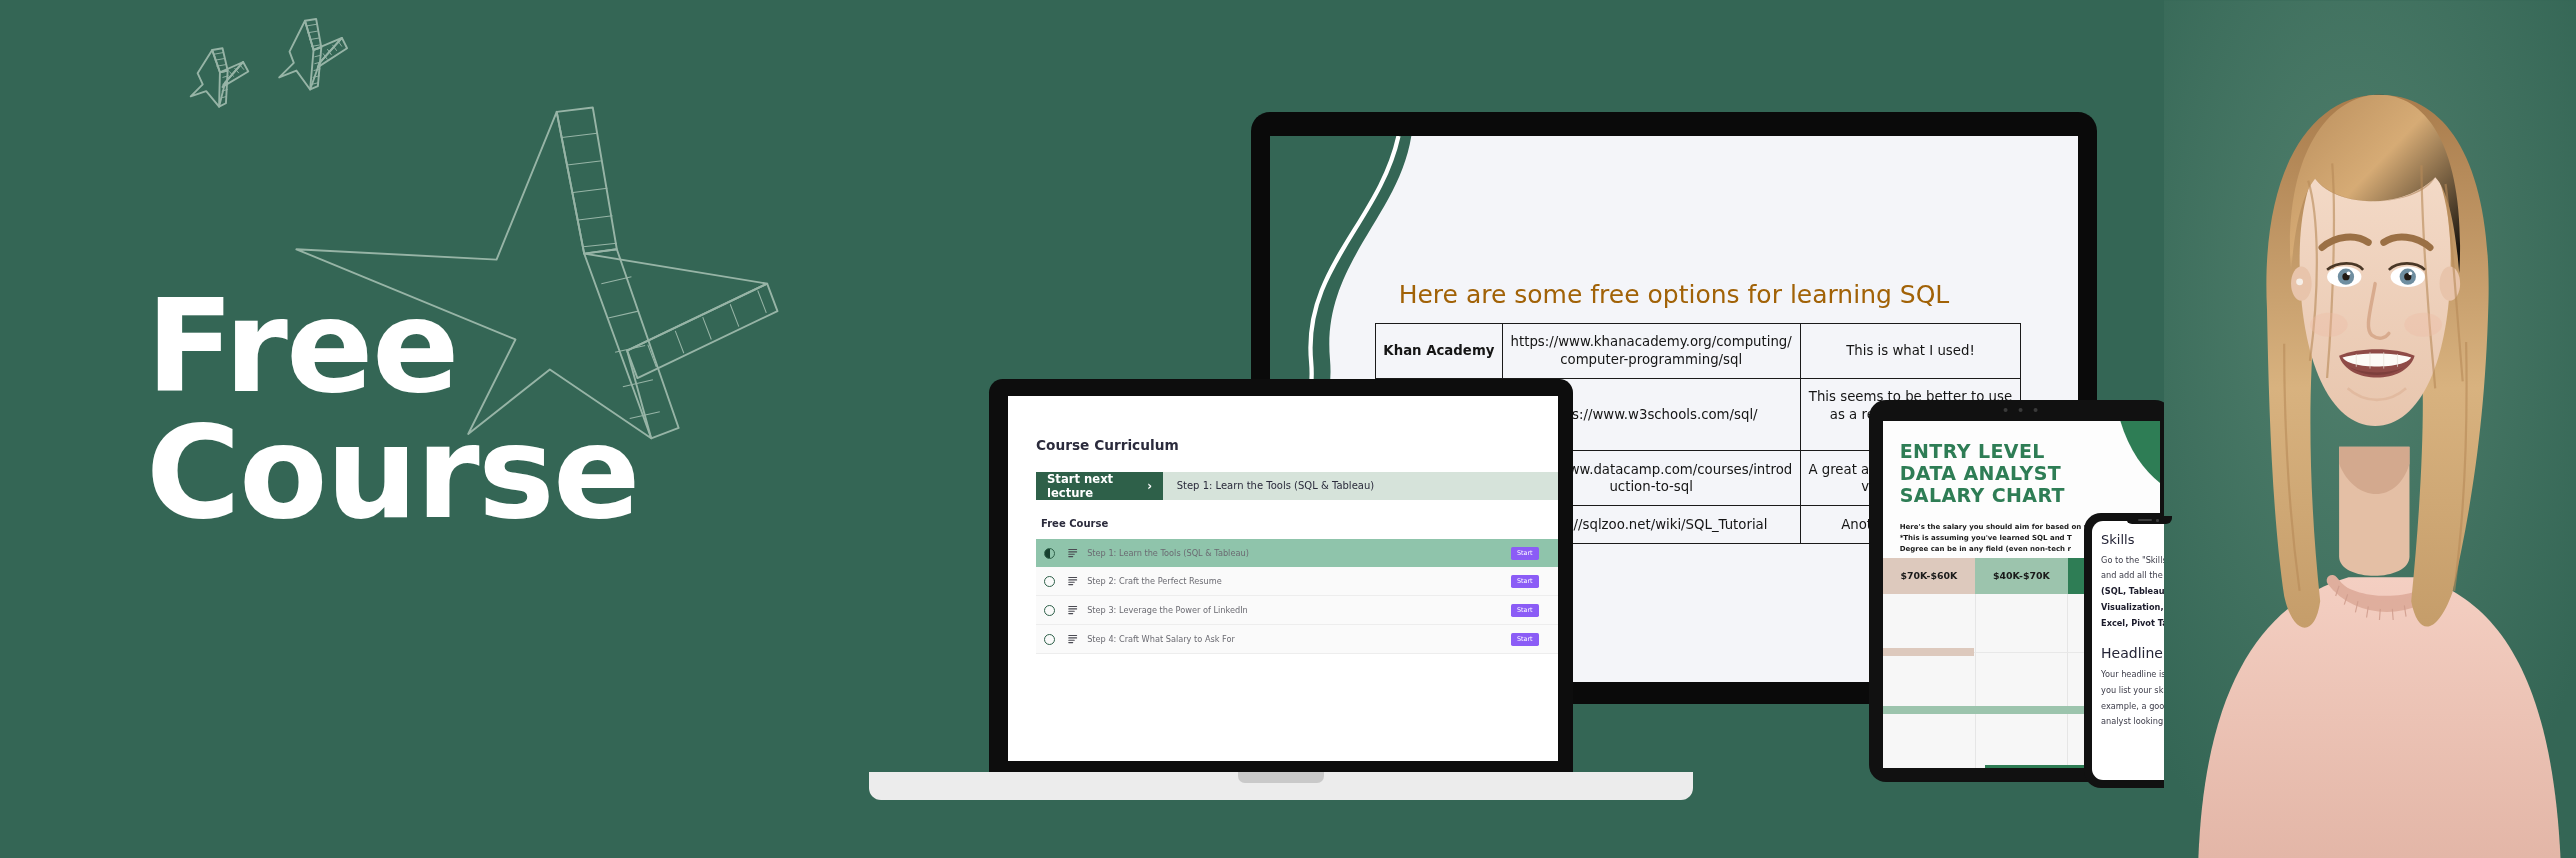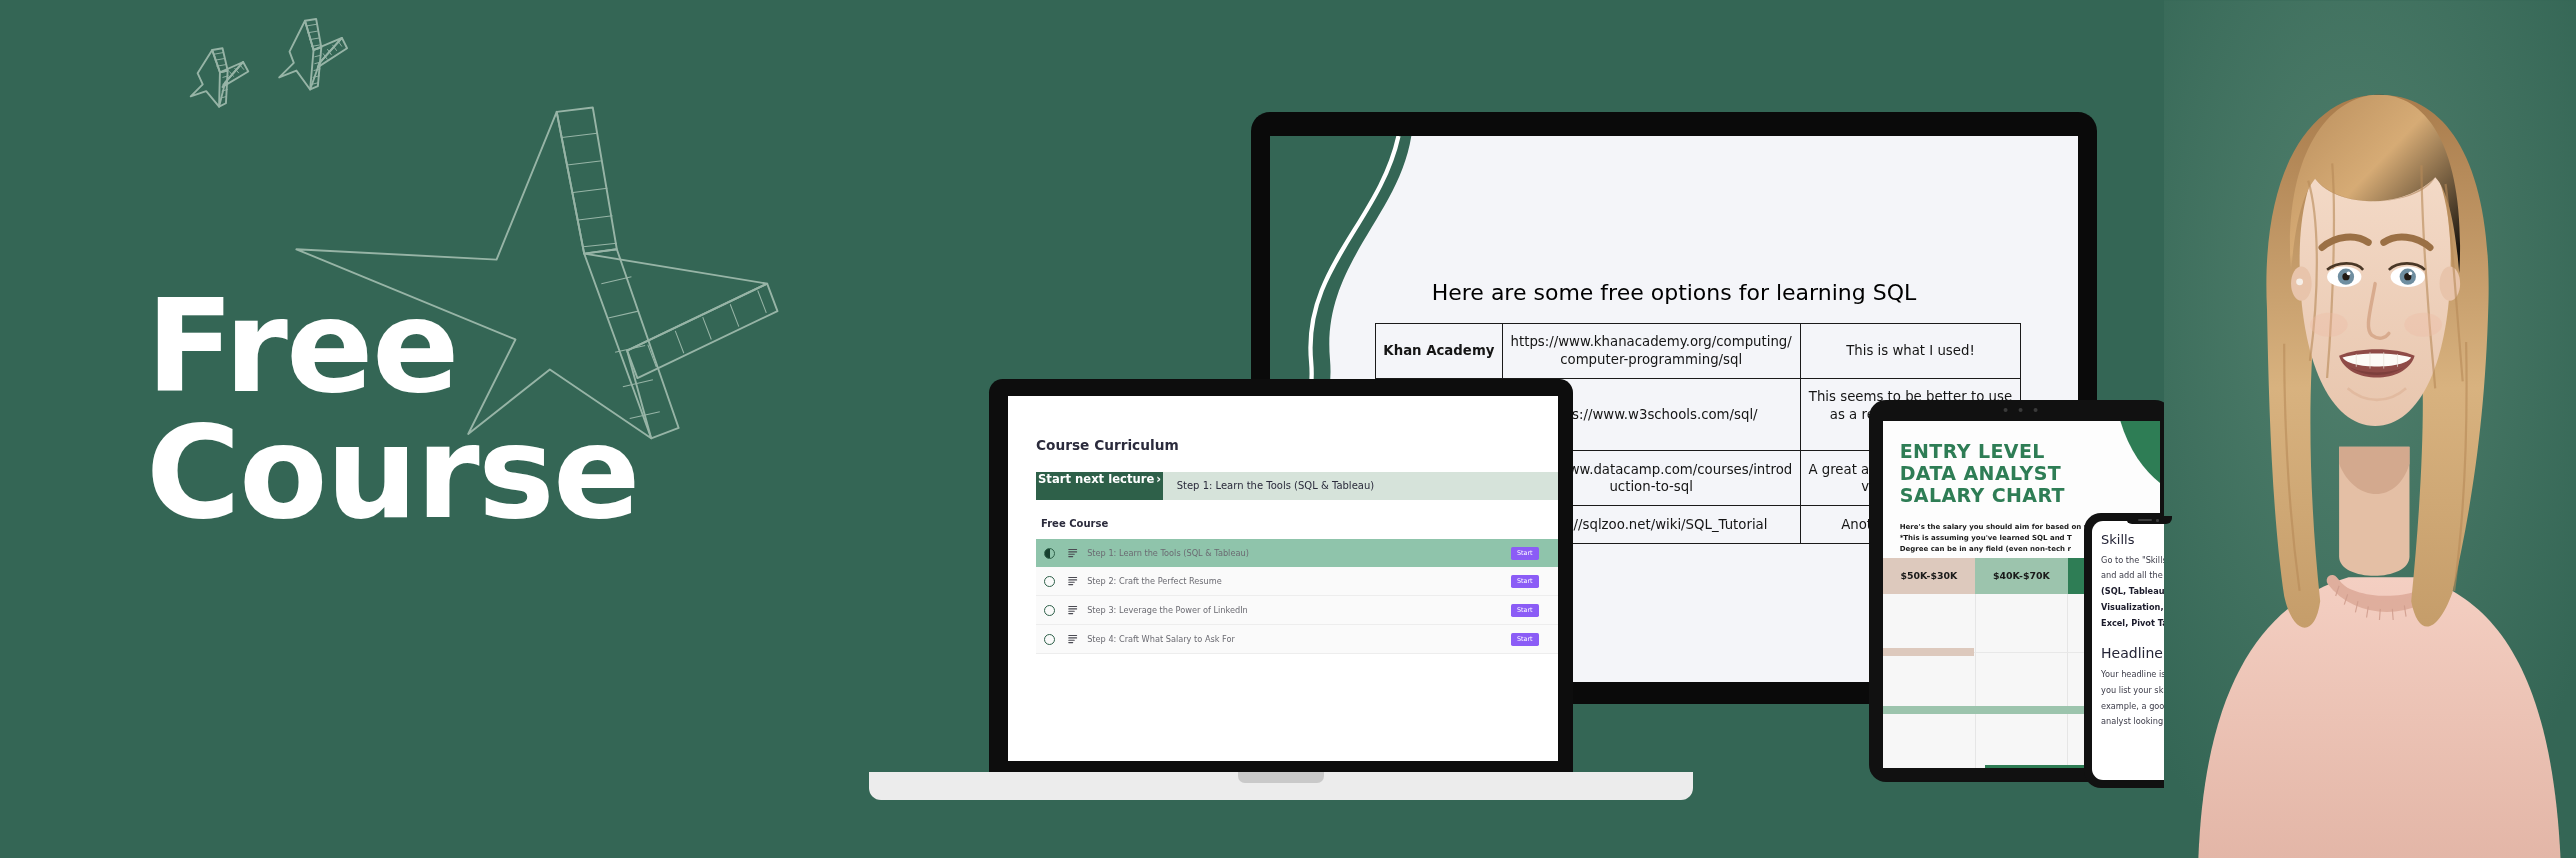--- a/index.html
+++ b/index.html
@@ -38,21 +38,21 @@
   .mon-swoosh{position:absolute;left:0;top:0;width:197px;height:343px;}
   .step-badge{
     position:absolute;left:50%;transform:translateX(-50%);top:36px;
     width:197px;height:82px;background:#9cb5a4;
     color:#fff;font-family:"DejaVu Sans",sans-serif;font-weight:bold;
     font-size:23px;line-height:1.35;
     padding:17px 0 0 21.5px;box-sizing:border-box;
   }
   .mon-title{
     position:absolute;left:0;right:0;top:144px;text-align:center;
-    font-size:22px;color:#000000;font-family:"DejaVu Sans",sans-serif;
+    font-size:25px;color:#a16207;font-family:"DejaVu Sans",sans-serif;
   }
   .sql-table{
     position:absolute;left:105px;top:187px;width:601px;
     border-collapse:collapse;table-layout:fixed;
   }
   .sql-table td{
     border:1.7px solid #1a1a1a;padding:9.4px 6.9px;
     font-size:13.3px;line-height:1.32;color:#151515;text-align:center;
     font-family:"DejaVu Sans",sans-serif;
     vertical-align:middle;word-break:break-word;
@@ -97,22 +97,22 @@
     position:absolute;left:28px;top:41px;
     font-size:13.7px;font-weight:bold;color:#2b2b3c;
     font-family:"DejaVu Sans",sans-serif;
   }
   .nextbar{
     position:absolute;left:28px;top:76px;right:0px;height:27.5px;
     background:#d6e3da;display:flex;align-items:center;
   }
   .nextbtn{
     width:127px;height:27.5px;background:#2e6049;color:#fff;
-    font-size:11.6px;font-weight:bold;display:flex;
-    justify-content:space-between;padding:0 2px;box-sizing:border-box;
+    font-size:11.6px;font-weight:bold;display:flex;align-items:center;
+    justify-content:space-between;padding:0 11px;box-sizing:border-box;
     font-family:"DejaVu Sans",sans-serif;
   }
   .nextlabel{
     margin-left:13.7px;font-size:10px;color:#2b2b3c;
     font-family:"DejaVu Sans",sans-serif;
   }
   .freecourse-lbl{
     position:absolute;left:33px;top:122px;font-size:10px;font-weight:bold;
     color:#2b2b3c;font-family:"DejaVu Sans",sans-serif;
   }
@@ -359,21 +359,21 @@
       </svg>
 
       <div class="salary-title">ENTRY LEVEL
 DATA ANALYST
 SALARY CHART</div>
       <div class="salary-sub">Here's the salary you should aim for based on your ed
 *This is assuming you've learned SQL and T
 Degree can be in any field (even non-tech r</div>
 
       <div class="salary-hdr">
-        <div style="background:#ddc9bd;color:#1a1a1a;">$50K-$30K</div>
+        <div style="background:#ddc9bd;color:#1a1a1a;">$70K-$60K</div>
         <div style="background:#9cc4ad;color:#1a1a1a;">$40K-$70K</div>
         <div style="background:#2e7d55;color:#ffffff;">$70K-$80K</div>
       </div>
 
       <div class="salary-plot">
         <div class="vgrid" style="left:33.3%;"></div>
         <div class="vgrid" style="left:66.6%;"></div>
         <div class="hrow" style="top:58px;"></div>
         <div class="hrow" style="top:117px;"></div>
 

